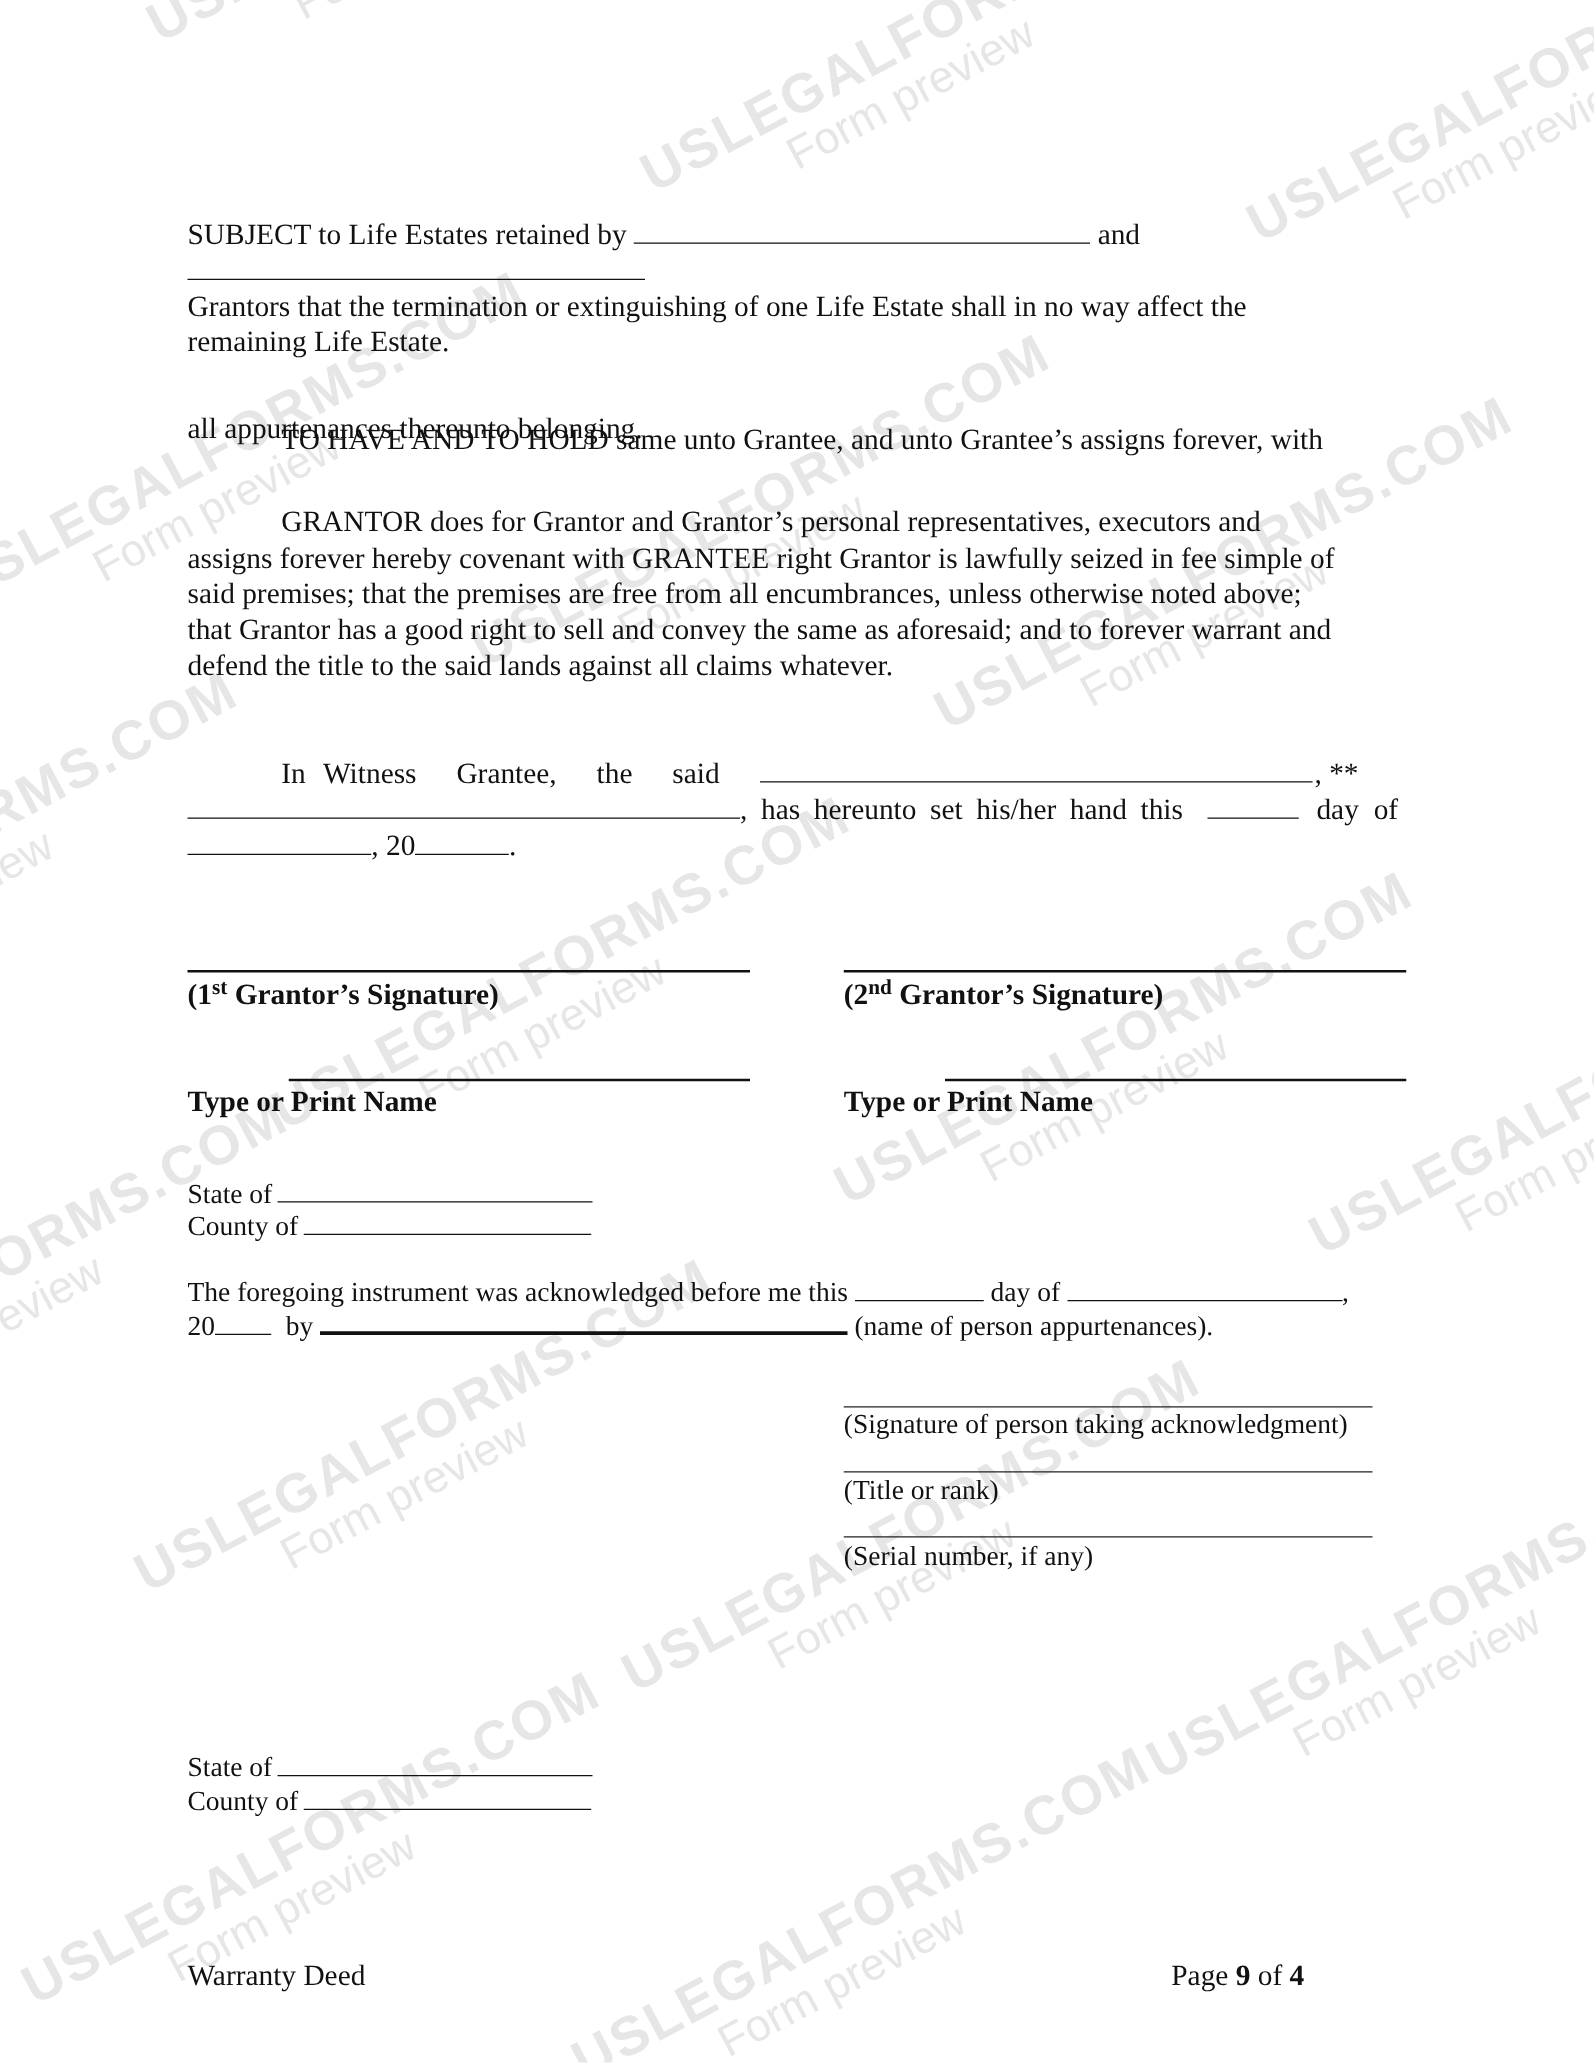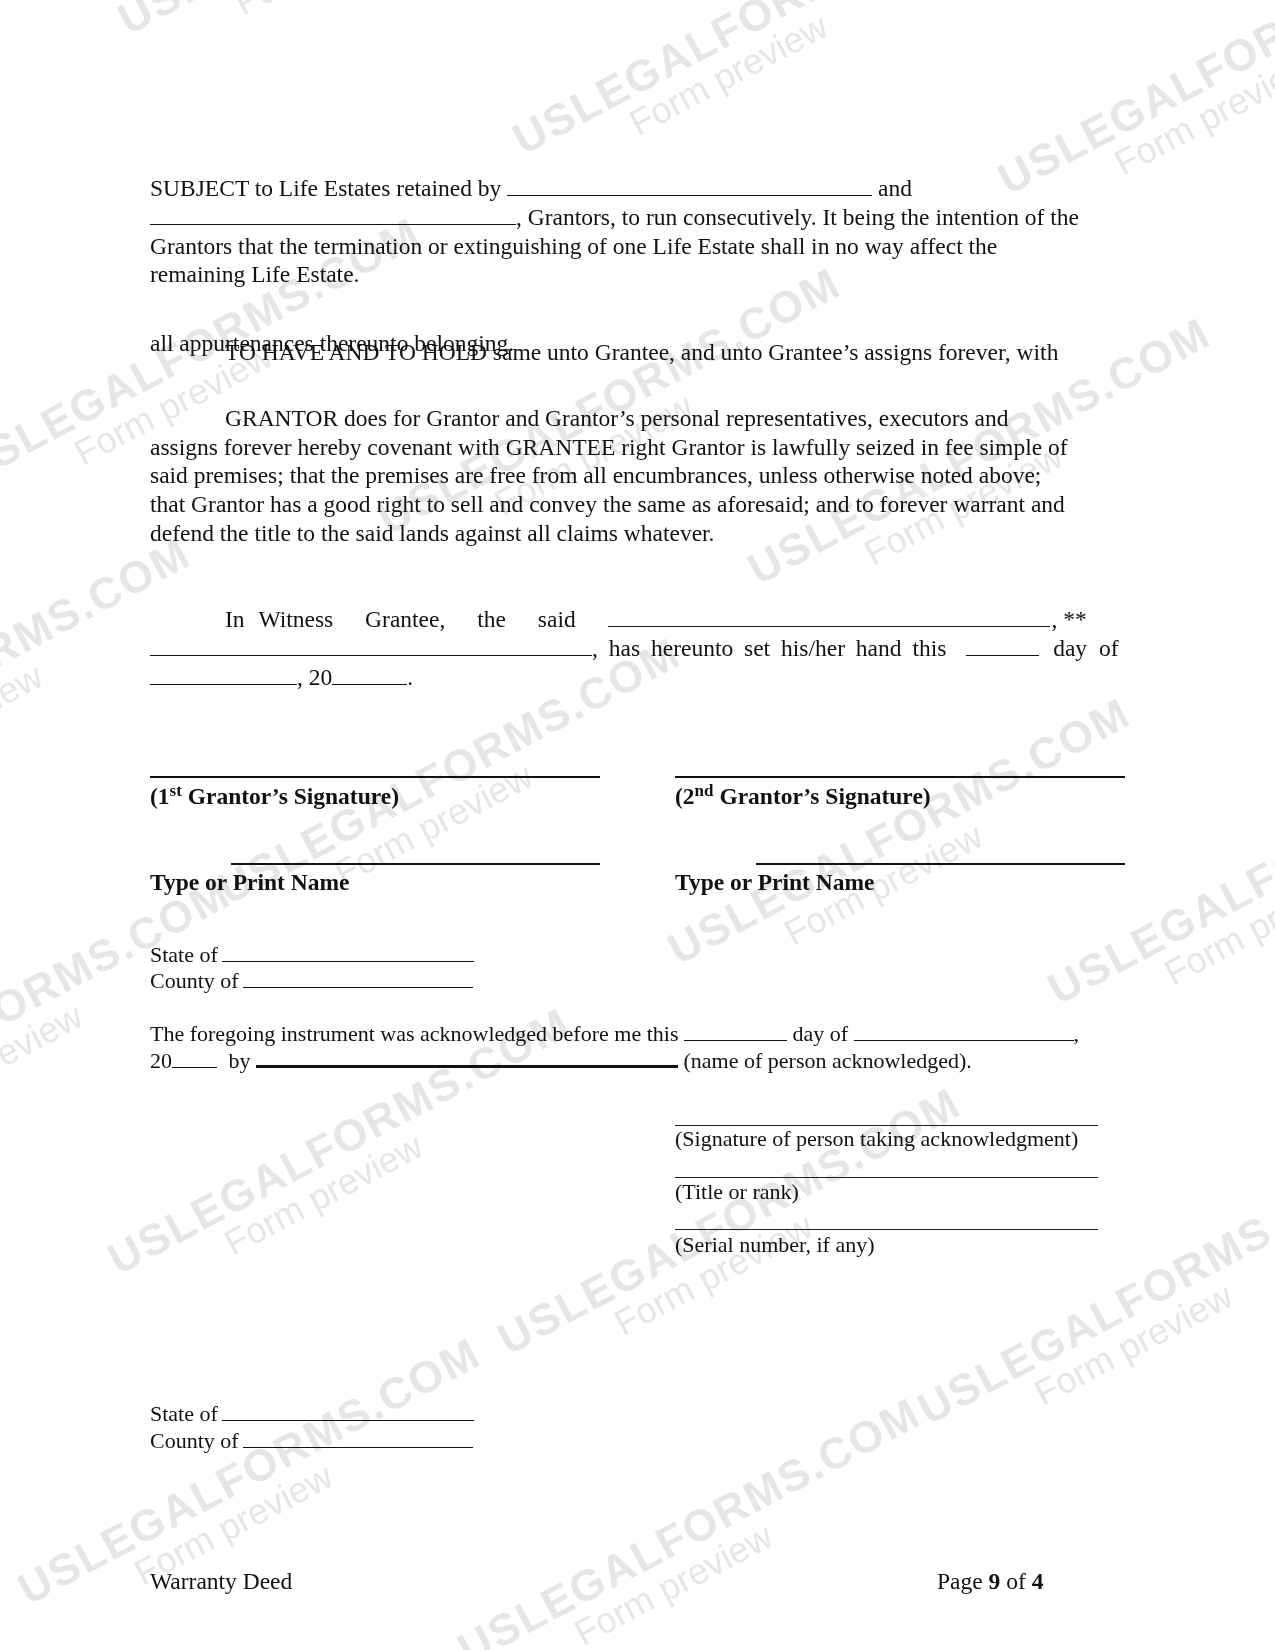--- a/index.html
+++ b/index.html
@@ -84,21 +84,21 @@
     <span class="big">USLEGALFORMS.COM</span>
     <span class="small">Form preview</span>
   </div>
 
 <div class="line" style="top:174px;">
   <span>SUBJECT to Life Estates retained by</span>
   <span class="blank" style="width:365px;"></span>
   <span>and</span>
 </div>
 <div class="line" style="top:203px;">
-  <span class="blank" style="width:366px;"></span><span>, Grantors, to run consecutively.  It being the intention of the</span>
+  <span class="blank" style="width:366px;"></span>
 </div>
 <div class="line" style="top:232px;">Grantors that the termination or extinguishing of one Life Estate shall in no way affect the</div>
 <div class="line" style="top:260px;">remaining Life Estate.</div>
 
 <div class="line" style="top:318px; left:225px;margin-top:20px;">TO HAVE AND TO HOLD same unto Grantee, and unto Grantee’s assigns forever, with</div>
 <div class="line" style="top:329px;">all appurtenances thereunto belonging.</div>
 
 <div class="line" style="top:404px; left:225px;">GRANTOR does for Grantor and Grantor’s personal representatives, executors and</div>
 <div class="line" style="top:433px;">assigns forever hereby covenant with GRANTEE right Grantor is lawfully seized in fee simple of</div>
 <div class="line" style="top:461px;">said premises; that the premises are free from all encumbrances, unless otherwise noted above;</div>
@@ -146,21 +146,21 @@
 <div class="line small-text" style="top:1019px;">
   <span>The foregoing instrument was acknowledged before me this</span>
   <span class="blank" style="width:103px;"></span>
   <span>day of</span>
   <span class="blank" style="width:220px;"></span><span>,</span>
 </div>
 <div class="line small-text" style="top:1045px;">
   <span>20</span><span class="blank" style="width:45px;"></span>
   <span style="margin-left:6px;">by</span>
   <span class="blank" style="width:422px; border-bottom-width:3px;"></span>
-  <span>(name of person acknowledged).</span>
+  <span>(name of person appurtenances).</span>
 </div>
 
 <div class="hr-thin" style="left:675px; top:1125px; width:423px;"></div>
 <div class="line small-text" style="top:1124px; left:675px;">(Signature of person taking acknowledgment)</div>
 <div class="hr-thin" style="left:675px; top:1177px; width:423px;"></div>
 <div class="line small-text" style="top:1177px; left:675px;">(Title or rank)</div>
 <div class="hr-thin" style="left:675px; top:1229px; width:423px;"></div>
 <div class="line small-text" style="top:1230px; left:675px;">(Serial number, if any)</div>
 
 <div class="line small-text" style="top:1399px;">

